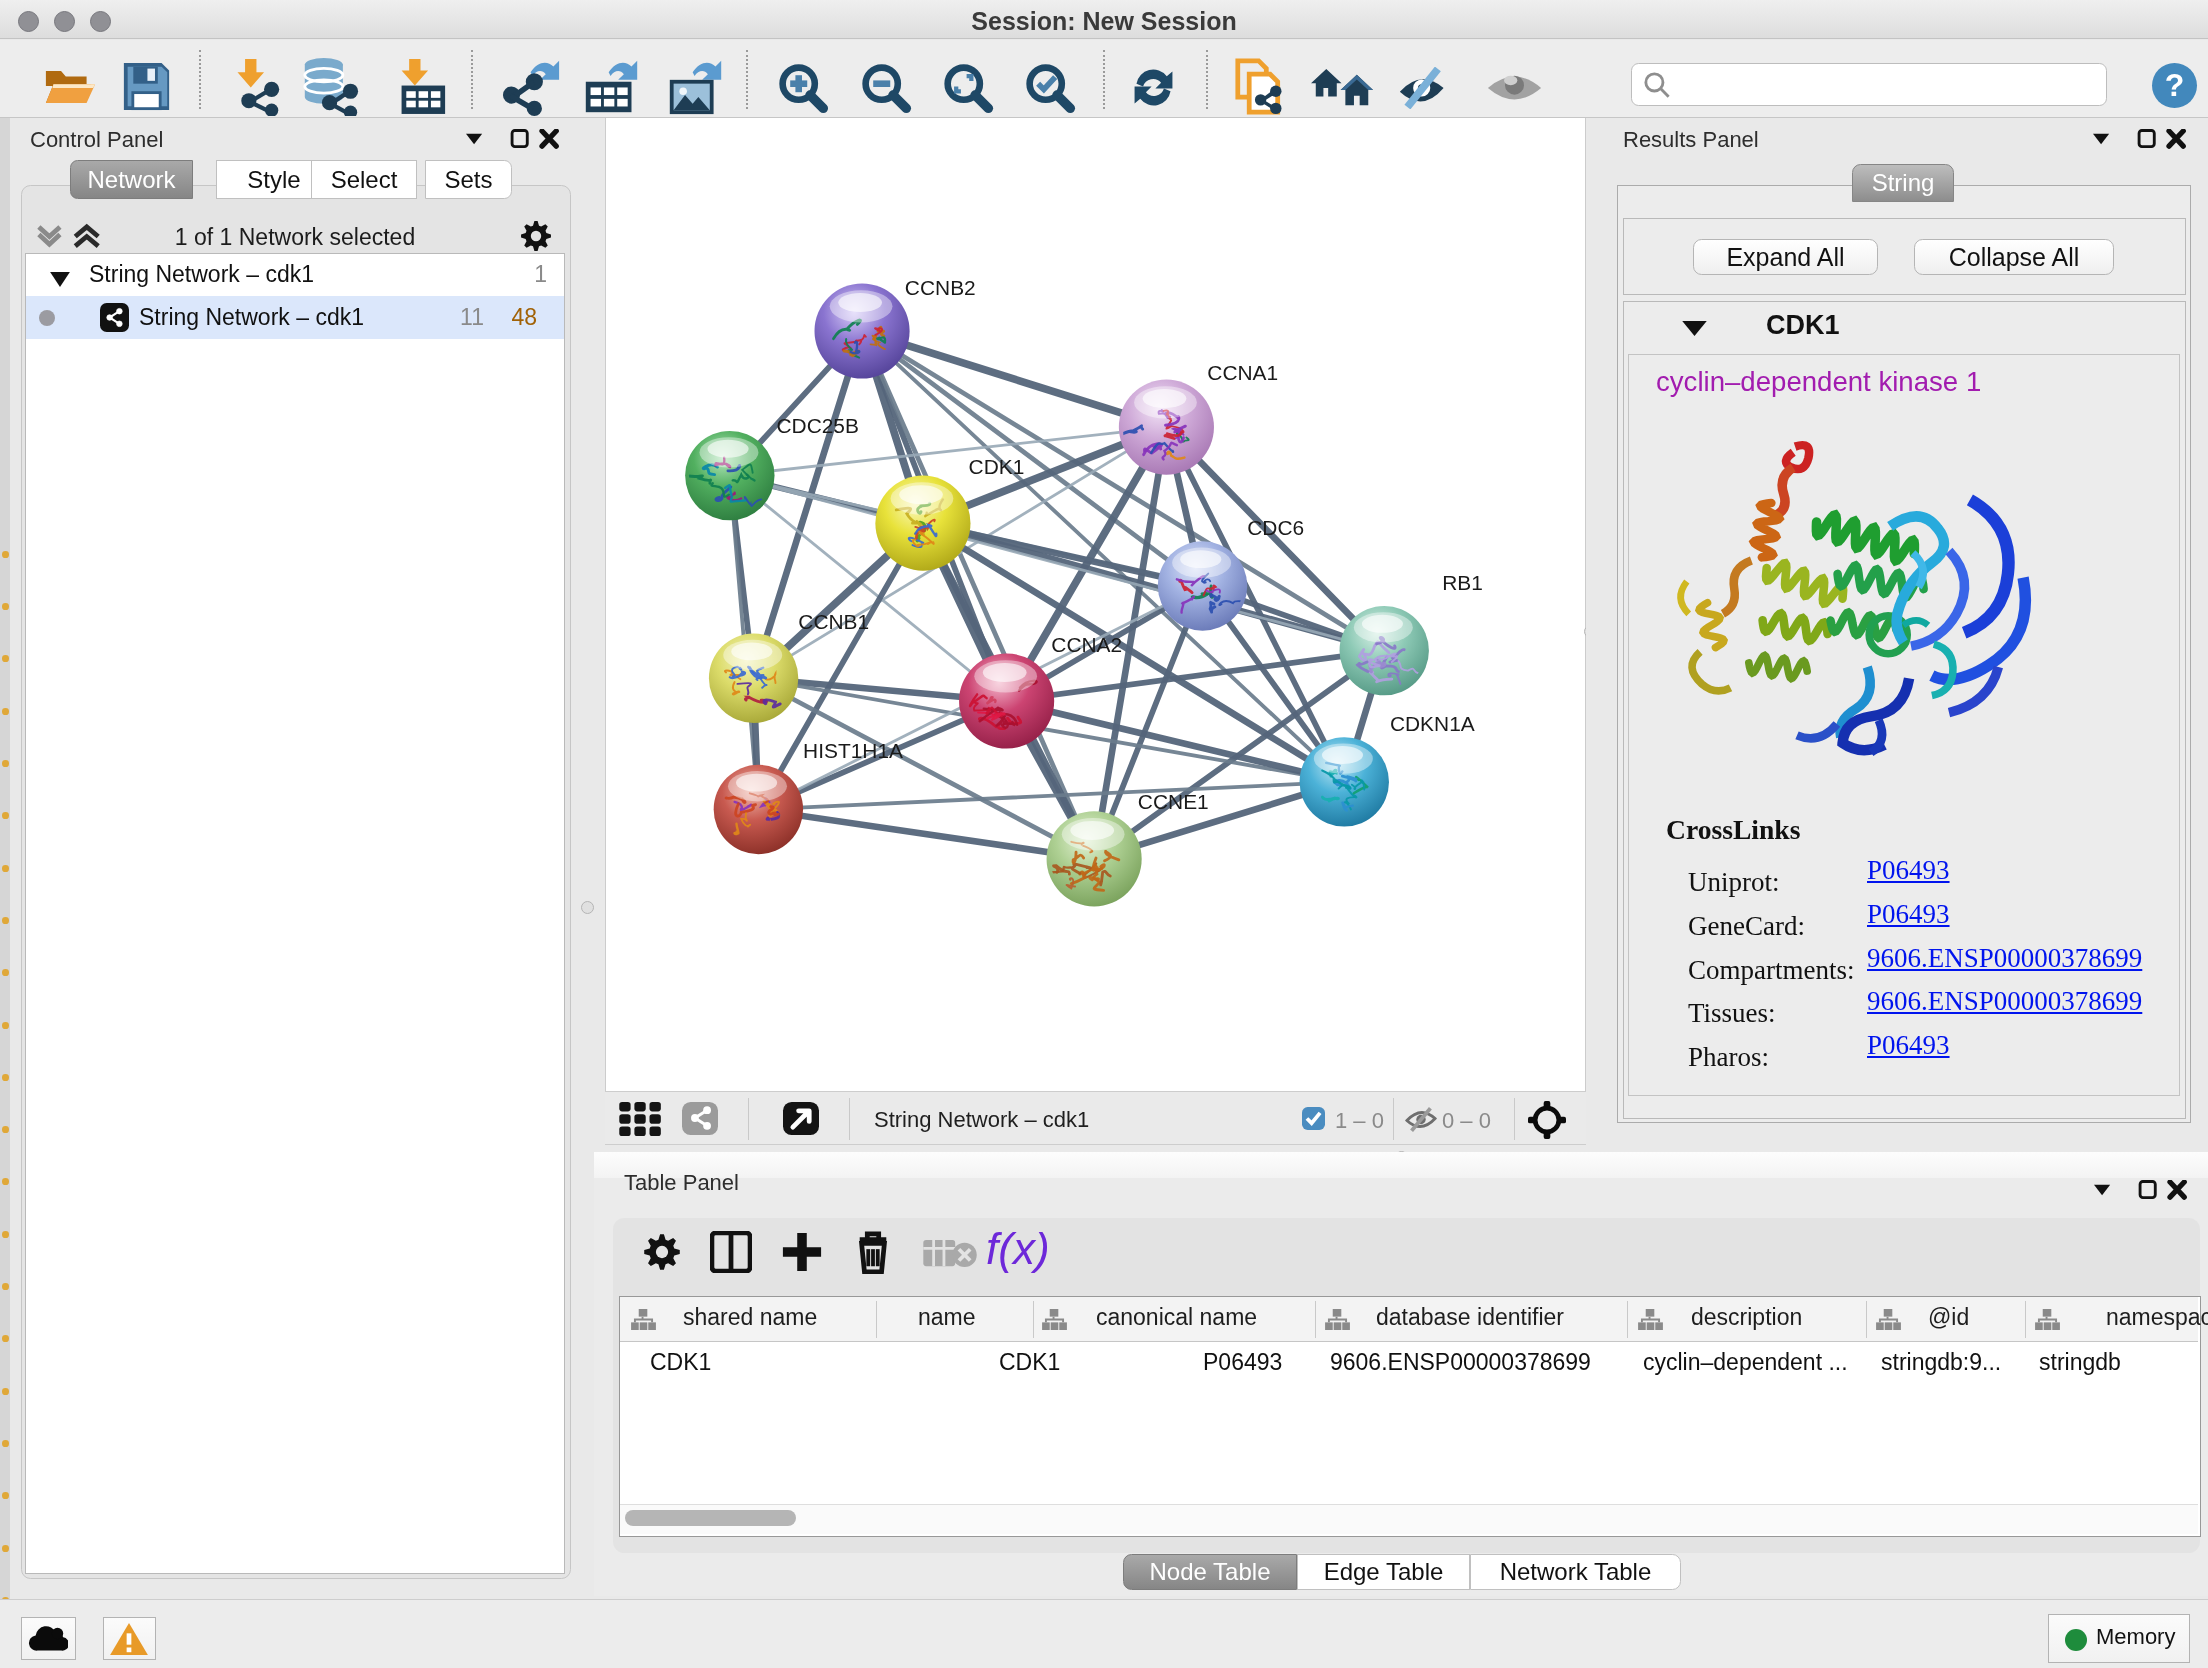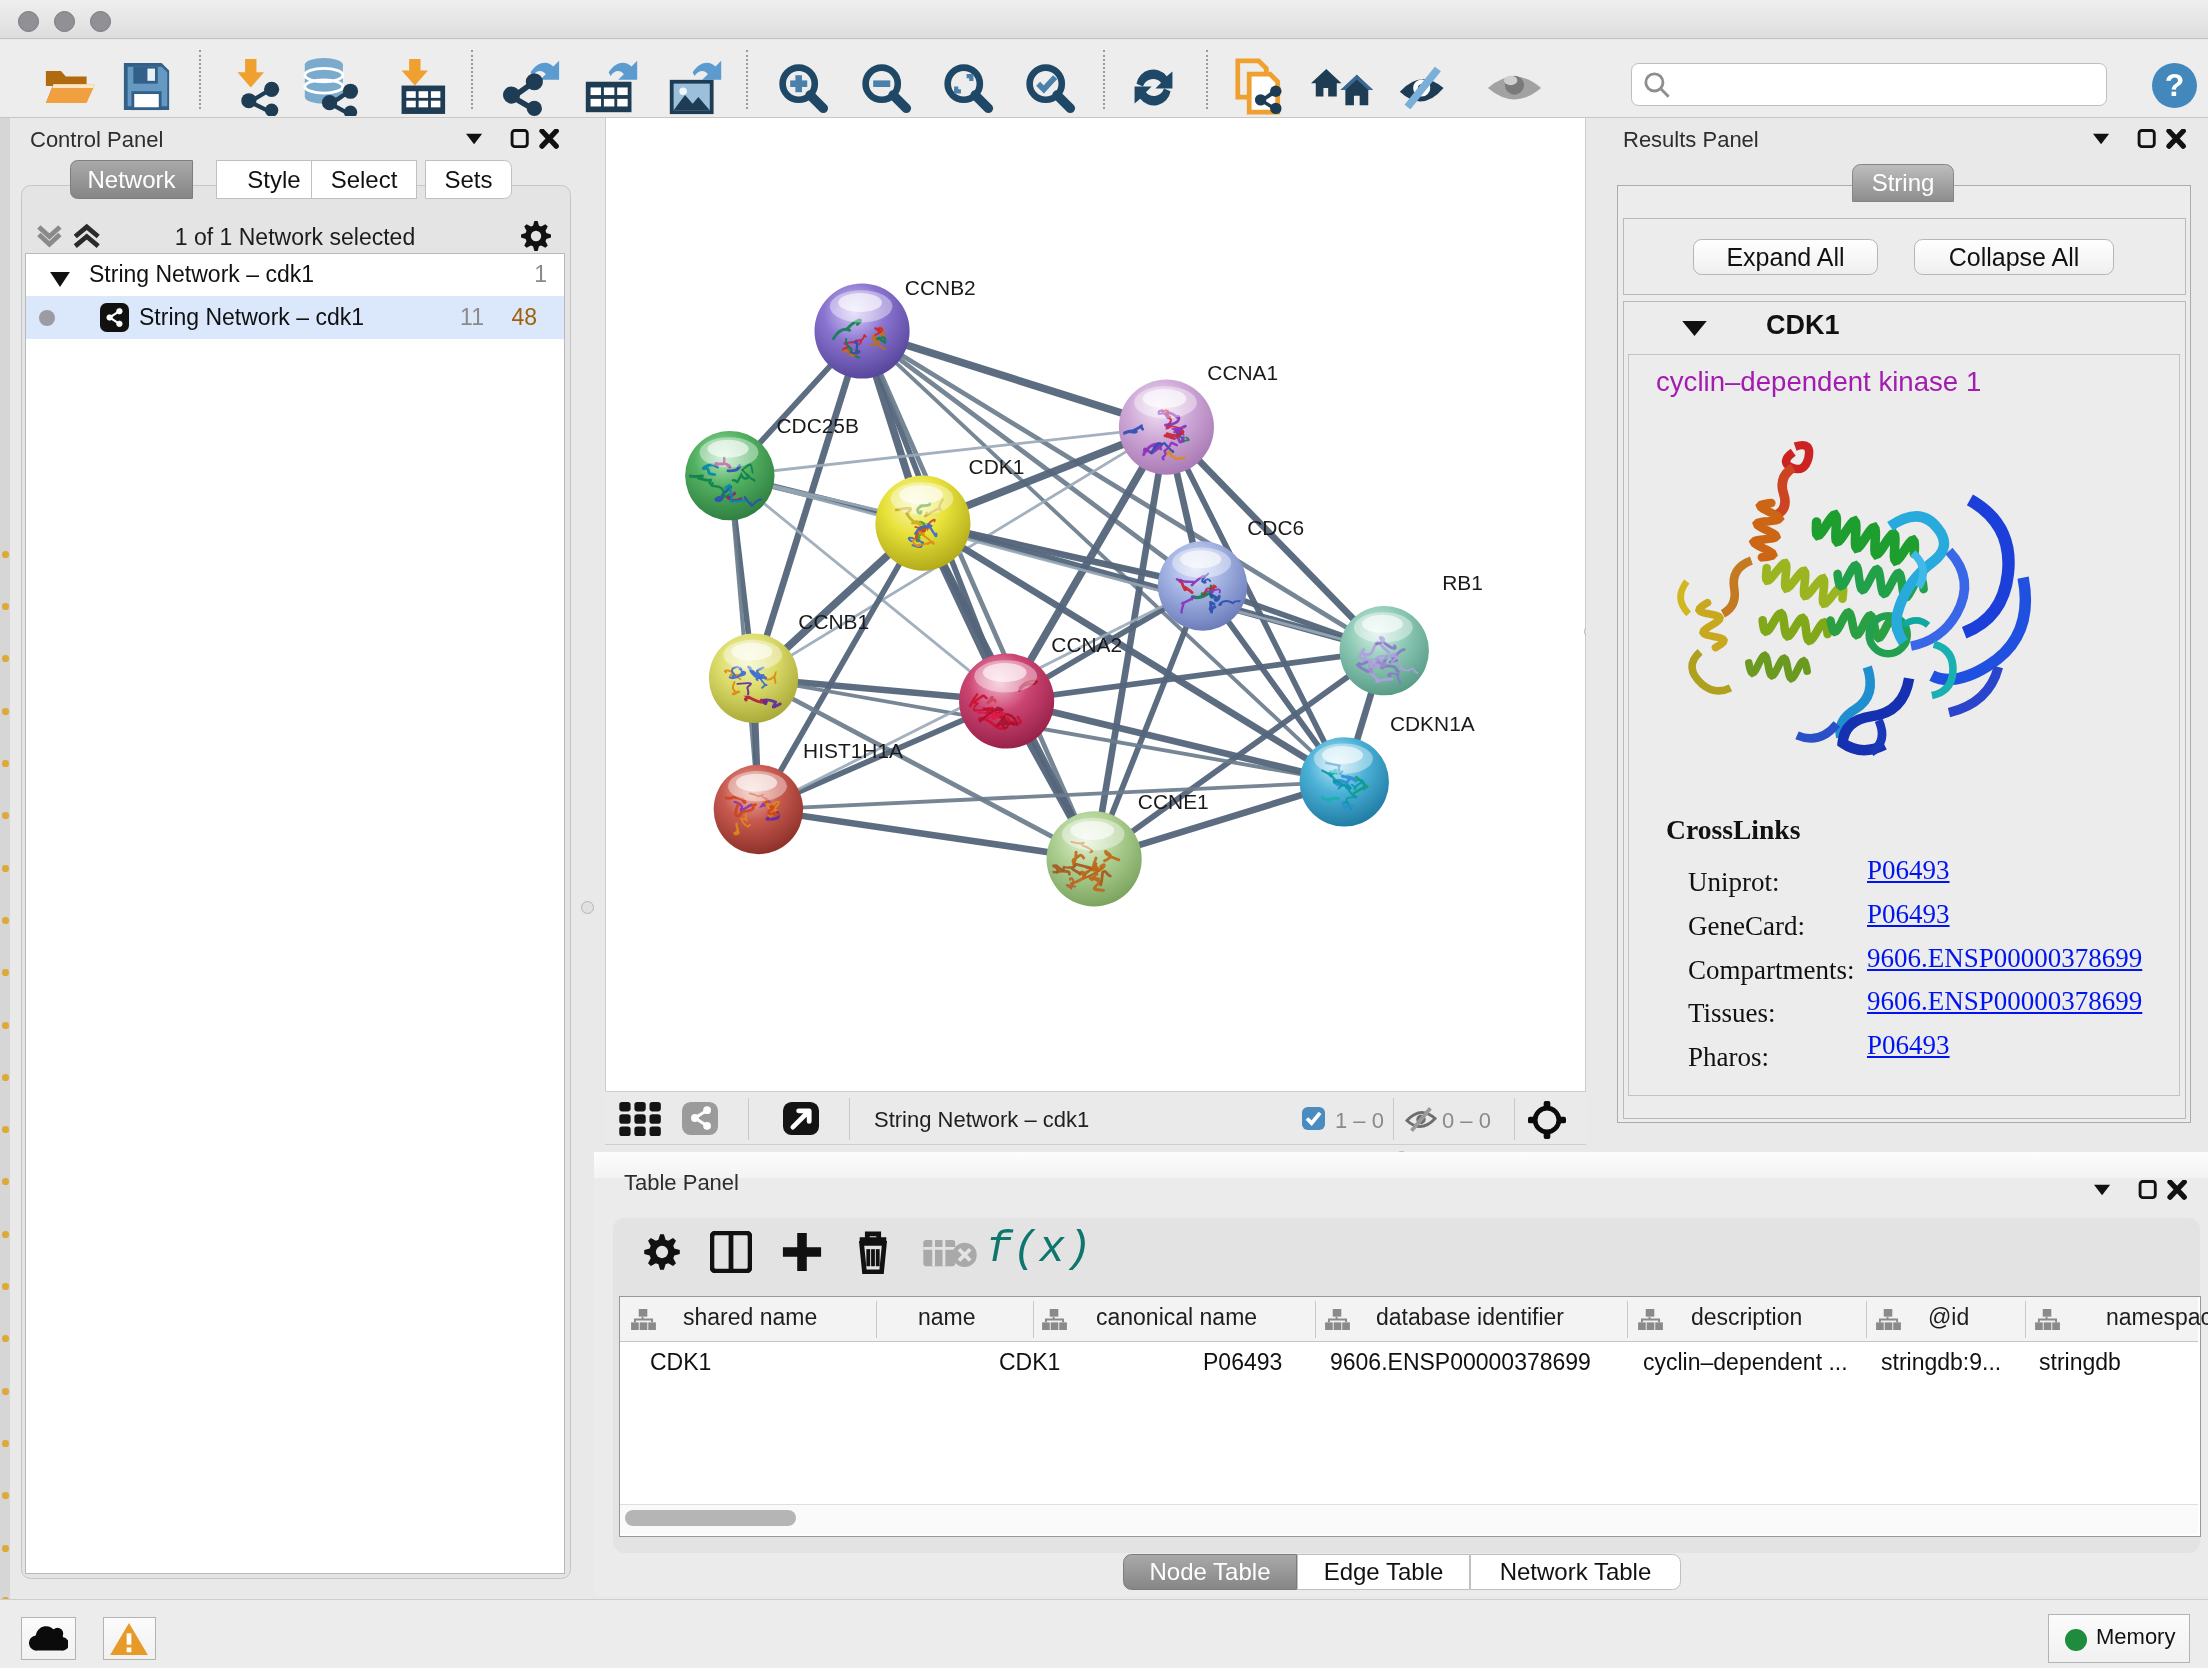--- a/index.html
+++ b/index.html
@@ -56,20 +56,21 @@
   .bottab { top:402px; height:36px; border:1px solid #c0c0c0; background:#ffffff;
     font-size:24px; color:#111; text-align:center; line-height:34px; }
   .tabselb { background:linear-gradient(#a9a9a9,#868686); color:#fff; border-color:#7d7d7d; }
 </style>
 </head>
 <body>
   <div class="abs" id="titlebar">
     <div class="tl" style="left:18px;"></div>
     <div class="tl" style="left:54px;"></div>
     <div class="tl" style="left:90px;"></div>
+    <div id="title-text">Session: New Session</div>
   </div>
 
   <div class="abs" id="toolbar">
     
     <svg class="abs" style="left:44px;top:23px;" width="53" height="48" viewBox="0 0 56 50">
       <path d="M2 8 h16 l5 6 h22 v10 h-43 z" fill="#b06a10"></path>
       <path d="M2 8 v34 l8 -20 h40 l-8 20 h-40" fill="#b06a10"></path>
       <path d="M10 22 h44 l-9 20 h-43 z" fill="#f0a040"></path>
       <path d="M10 22 h44 l-2 4 h-43 z" fill="#fce8c8"></path>
     </svg>
@@ -827,21 +828,21 @@
         <rect x="0" y="2" width="34" height="28" rx="3"></rect>
       </g>
       <g stroke="#e3e3e3" stroke-width="3">
         <line x1="0" y1="11" x2="34" y2="11"></line>
         <line x1="11" y1="2" x2="11" y2="30"></line>
         <line x1="22" y1="2" x2="22" y2="30"></line>
       </g>
       <circle cx="44" cy="18" r="13" fill="#a9a9a9"></circle>
       <path d="M38 12 l12 12 m0 -12 l-12 12" stroke="#e3e3e3" stroke-width="4"></path>
     </svg>
-    <div class="abs" style="left:392px;top:72px;font-family:Liberation Mono, monospace;font-style:italic;font-size:44px;color:#0f766e;">f(x)</div>
+    <div class="abs" style="left:392px;top:72px;font-family:Liberation Sans, sans-serif;font-style:italic;font-size:44px;color:#6d28d9;">f(x)</div>
 
     <div class="abs" style="left:25px;top:144px;width:1582px;height:241px;background:#ffffff;border:1.9px solid #989898;">
       <div class="abs" style="left:0;top:0;width:1578px;height:45px;background:#f3f3f3;border-bottom:1px solid #c6c6c6;"></div>
       <div class="abs hdrsep" style="left:256px;"></div>
       <div class="abs hdrsep" style="left:413px;"></div>
       <div class="abs hdrsep" style="left:695px;"></div>
       <div class="abs hdrsep" style="left:1007px;"></div>
       <div class="abs hdrsep" style="left:1246px;"></div>
       <div class="abs hdrsep" style="left:1405px;"></div>
       <svg class="abs hier" style="left:10.5px;" viewBox="0 0 26 22" width="25" height="21">

